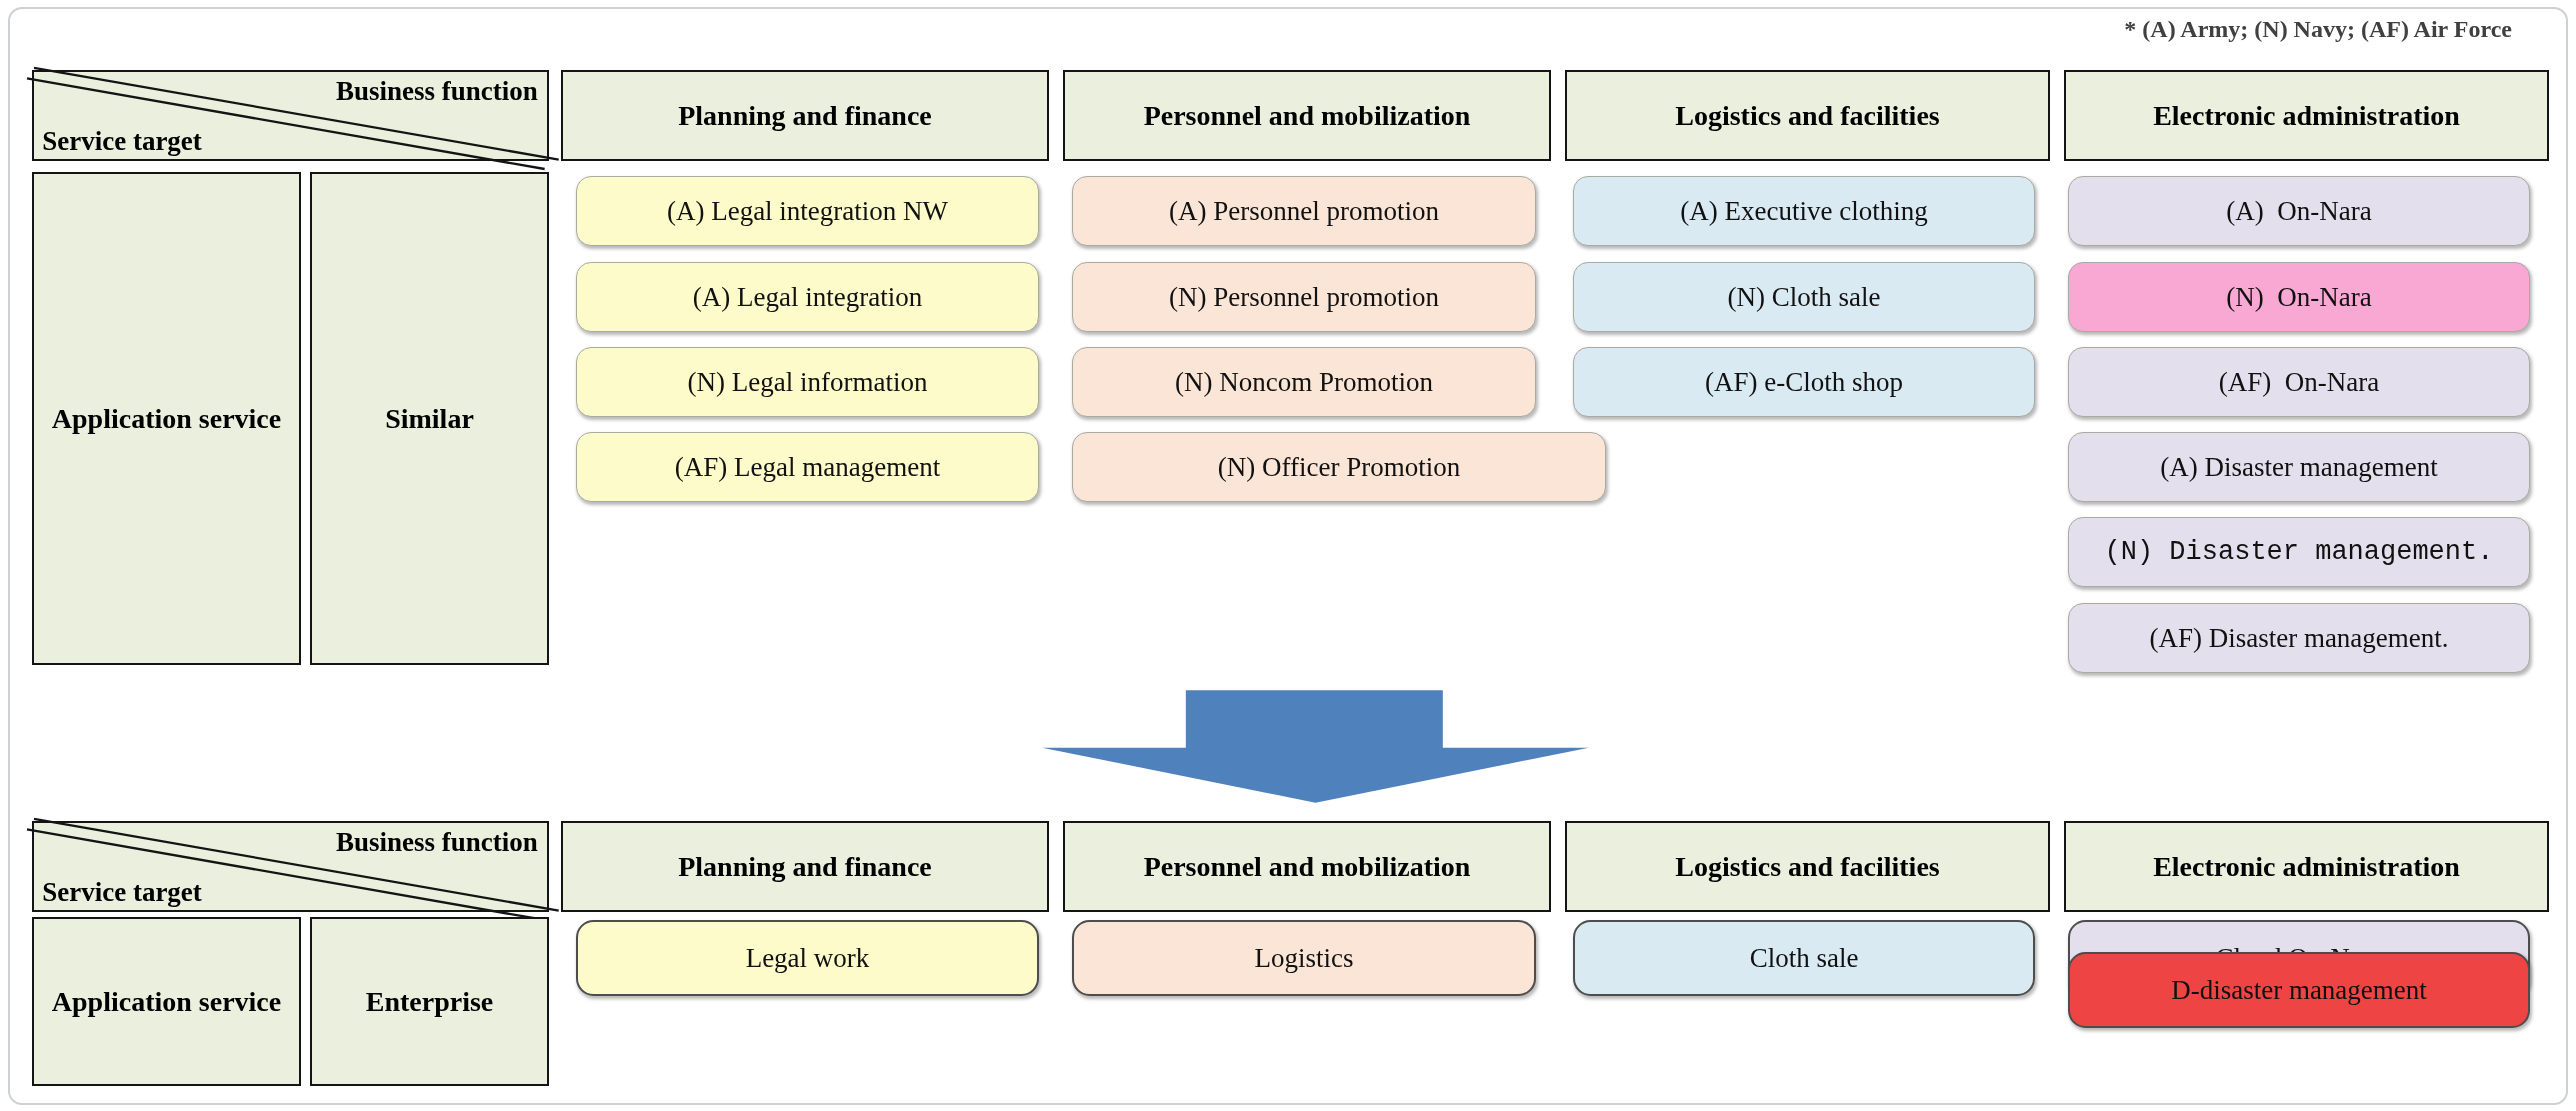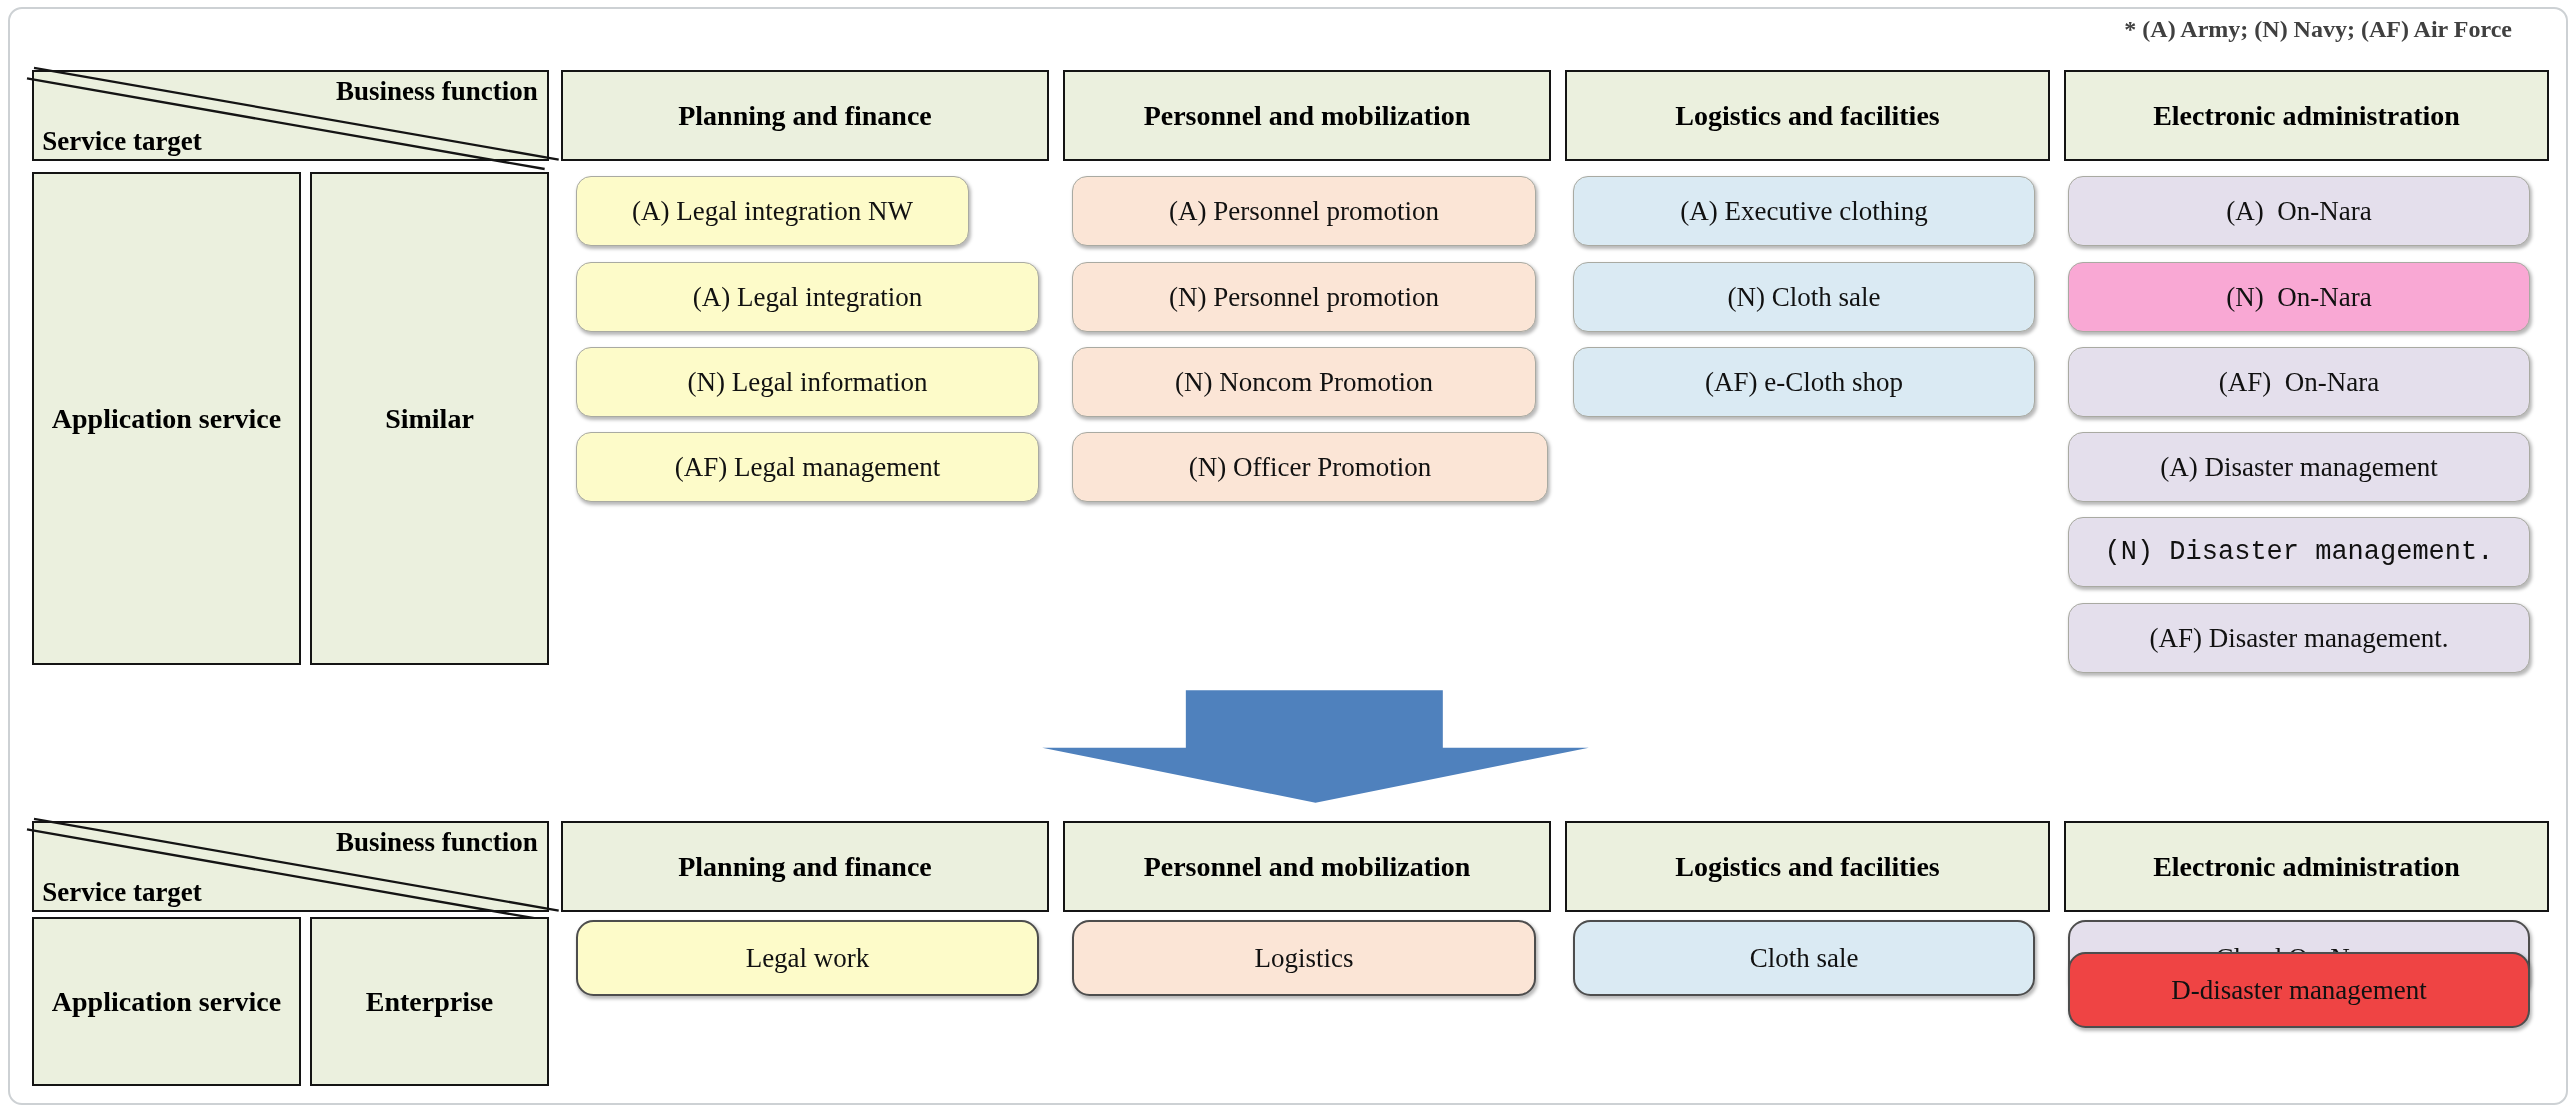--- a/index.html
+++ b/index.html
@@ -52,29 +52,29 @@
       <line x1="-12" y1="10" x2="873" y2="165" stroke="#141414" stroke-width="4"></line>
       <line x1="0" y1="-8" x2="897" y2="149" stroke="#141414" stroke-width="4"></line>
     </svg>
     <span class="corner-bf">Business function</span>
     <span class="corner-st">Service target</span>
   </div>
   <div class="cell rowlabel app-top">Application service</div>
   <div class="cell rowlabel sim-top">Similar</div>
   <div>
       <div class="cell hcell" style="left: 561px; top: 70px; width: 488px; height: 91px;">Planning and finance</div>
-      <div class="sbox box-top" style="left: 576px; top: 176px; width: 393px; height: 70px; background: rgb(253, 251, 201);">(A) Legal integration NW</div>
+      <div class="sbox box-top" style="left: 576px; top: 176px; width: 463px; height: 70px; background: rgb(253, 251, 201);">(A) Legal integration NW</div>
       <div class="sbox box-top" style="left: 576px; top: 262px; width: 463px; height: 70px; background: rgb(253, 251, 201);">(A) Legal integration</div>
       <div class="sbox box-top" style="left: 576px; top: 347px; width: 463px; height: 70px; background: rgb(253, 251, 201);">(N) Legal information</div>
       <div class="sbox box-top" style="left: 576px; top: 432px; width: 463px; height: 70px; background: rgb(253, 251, 201);">(AF) Legal management</div>
       <div class="cell hcell" style="left: 1063px; top: 70px; width: 488px; height: 91px;">Personnel and mobilization</div>
       <div class="sbox box-top" style="left: 1072px; top: 176px; width: 464px; height: 70px; background: rgb(251, 229, 214);">(A) Personnel promotion</div>
       <div class="sbox box-top" style="left: 1072px; top: 262px; width: 464px; height: 70px; background: rgb(251, 229, 214);">(N) Personnel promotion</div>
       <div class="sbox box-top" style="left: 1072px; top: 347px; width: 464px; height: 70px; background: rgb(251, 229, 214);">(N) Noncom Promotion</div>
-      <div class="sbox box-top" style="left: 1072px; top: 432px; width: 476px; height: 70px; background: rgb(251, 229, 214);">(N) Officer Promotion</div>
+      <div class="sbox box-top" style="left: 1072px; top: 432px; width: 534px; height: 70px; background: rgb(251, 229, 214);">(N) Officer Promotion</div>
       <div class="cell hcell" style="left: 1565px; top: 70px; width: 485px; height: 91px;">Logistics and facilities</div>
       <div class="sbox box-top" style="left: 1573px; top: 176px; width: 462px; height: 70px; background: rgb(218, 234, 243);">(A) Executive clothing</div>
       <div class="sbox box-top" style="left: 1573px; top: 262px; width: 462px; height: 70px; background: rgb(218, 234, 243);">(N) Cloth sale</div>
       <div class="sbox box-top" style="left: 1573px; top: 347px; width: 462px; height: 70px; background: rgb(218, 234, 243);">(AF) e-Cloth shop</div>
       <div class="cell hcell" style="left: 2064px; top: 70px; width: 485px; height: 91px;">Electronic administration</div>
       <div class="sbox box-top" style="left: 2068px; top: 176px; width: 462px; height: 70px; background: rgb(228, 223, 236);">(A)  On-Nara</div>
       <div class="sbox box-top" style="left: 2068px; top: 262px; width: 462px; height: 70px; background: #f9a8d4;">(N)  On-Nara</div>
       <div class="sbox box-top" style="left: 2068px; top: 347px; width: 462px; height: 70px; background: rgb(228, 223, 236);">(AF)  On-Nara</div>
       <div class="sbox box-top" style="left: 2068px; top: 432px; width: 462px; height: 70px; background: rgb(228, 223, 236);">(A) Disaster management</div>
       <div class="sbox box-top" style="left: 2068px; top: 517px; width: 462px; height: 70px; background: rgb(228, 223, 236); font-family: Liberation Mono, monospace;">(N) Disaster management.</div>

